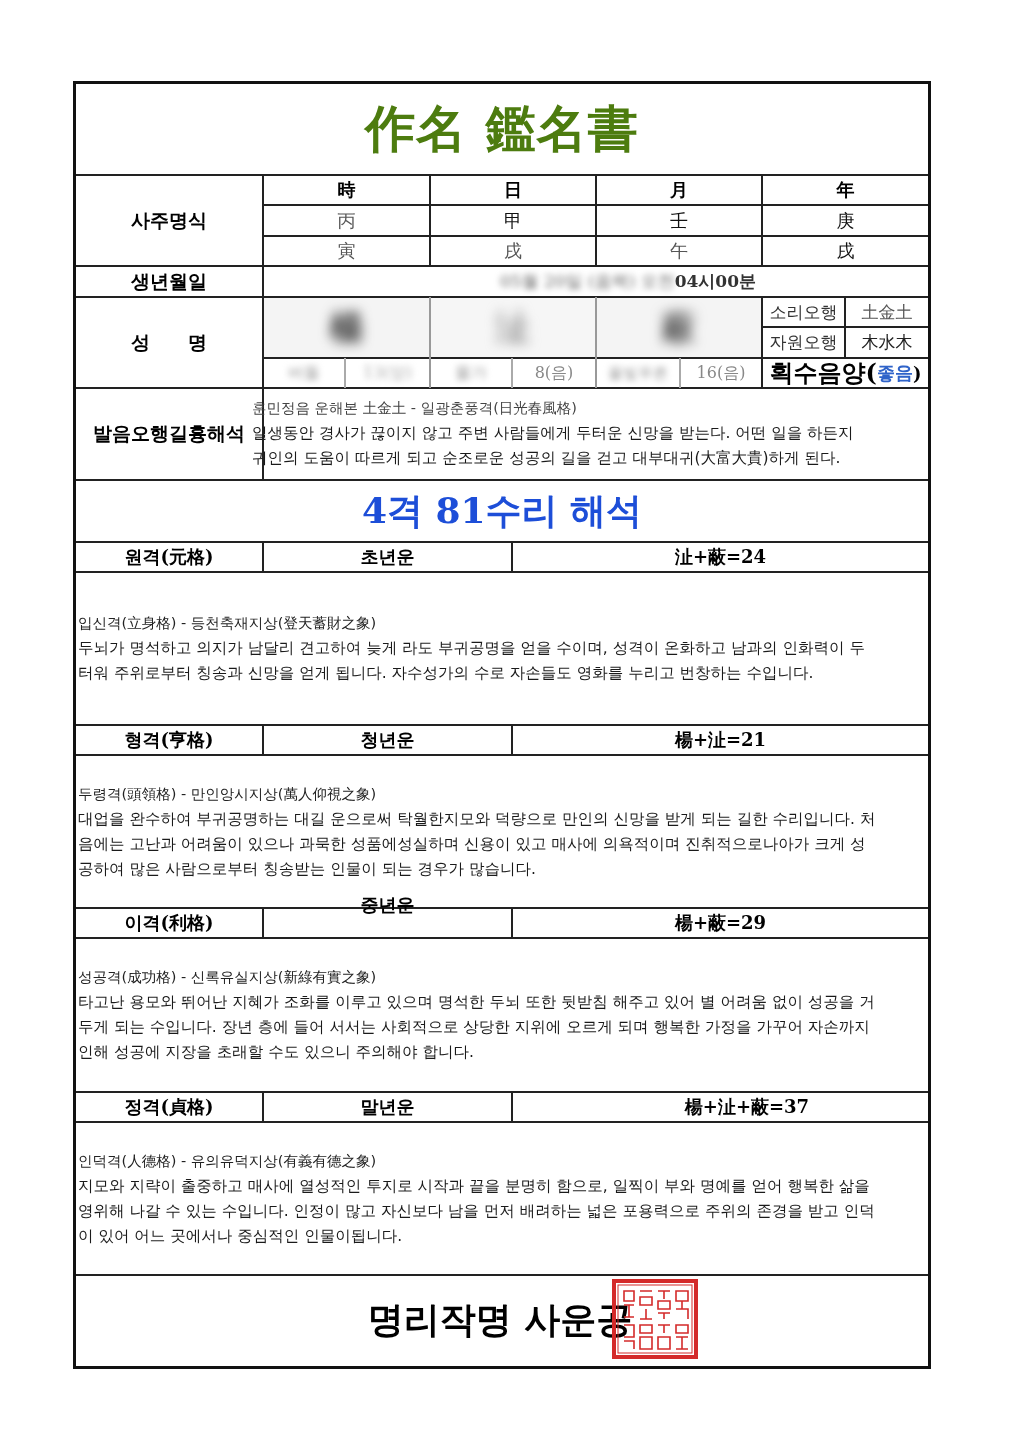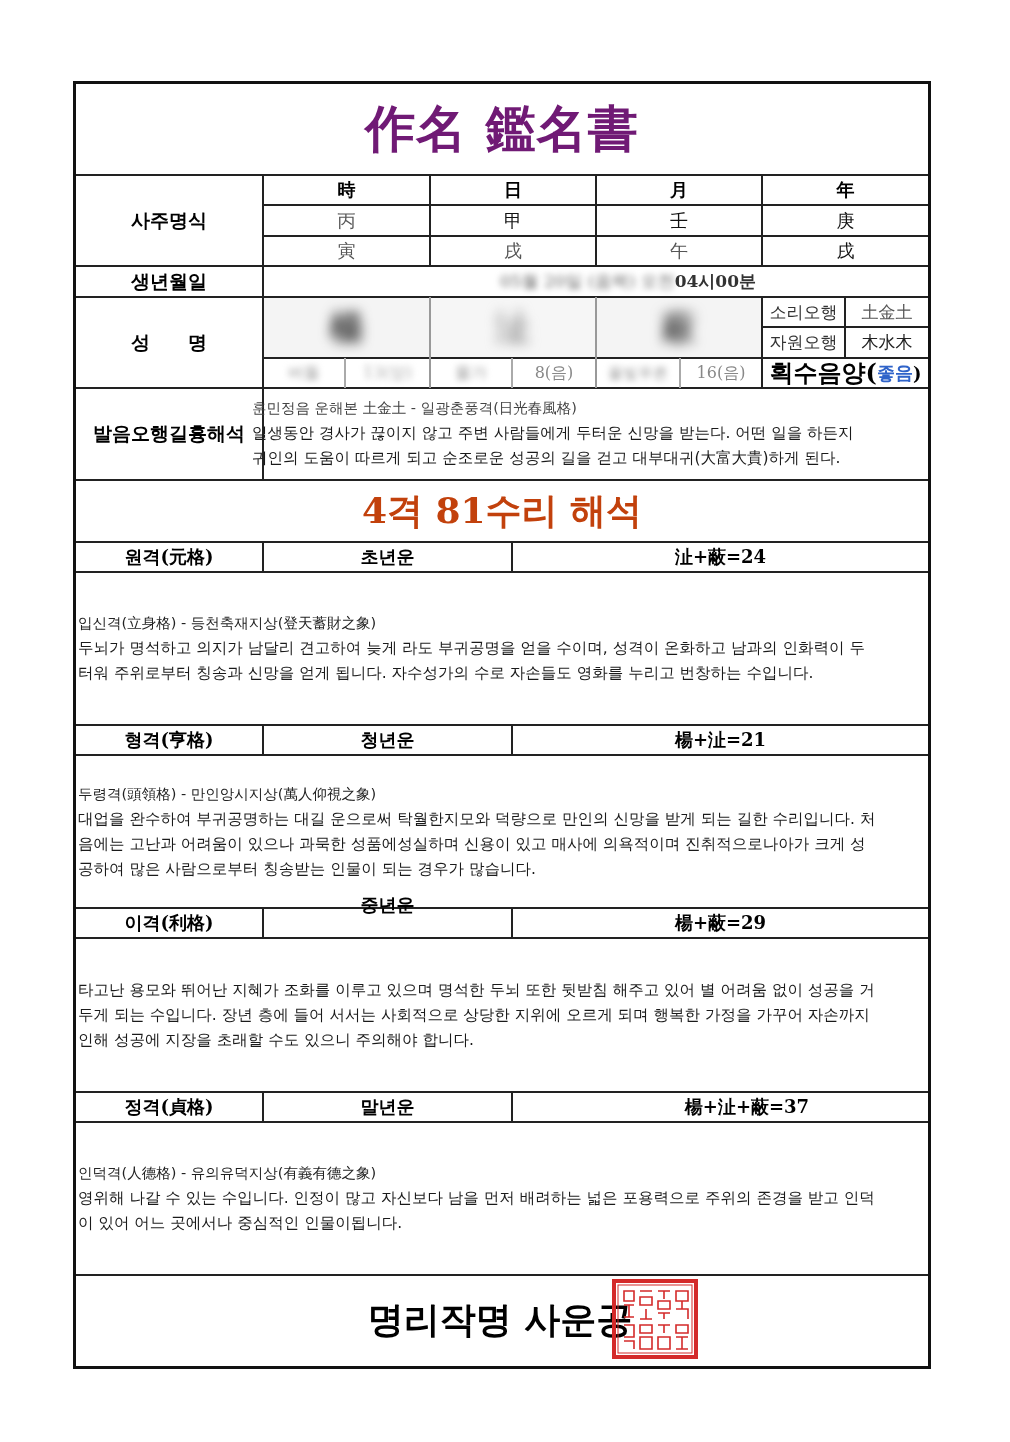--- a/index.html
+++ b/index.html
@@ -2,30 +2,30 @@
 <html><head>
   <meta charset="utf-8">
   <style>
     html, body { margin: 0; padding: 0; background: #ffffff; }
     body { width: 1010px; height: 1442px; position: relative; overflow: hidden; font-family: "DejaVu Sans", sans-serif; color: #1a1a1a; }
     .frame { position: absolute; left: 73px; top: 81px; width: 852px; height: 1282px; border: 3px solid #111; }
     .abs { position: absolute; box-sizing: border-box; }
     .hline { position: absolute; height: 2px; background: #222; }
     .vline { position: absolute; width: 2px; background: #222; }
     .cell { position: absolute; display: flex; align-items: center; justify-content: center; box-sizing: border-box; }
-    .title { font-family: "DejaVu Serif", serif; font-weight: 900; font-size: 50px; letter-spacing: 1px; color: #701a75; }
+    .title { font-family: "DejaVu Serif", serif; font-weight: 900; font-size: 50px; letter-spacing: 1px; color: #4d7c0f; }
     .label { font-family: "DejaVu Serif", serif; font-weight: 900; font-size: 19px; color: #000; }
     .pillar-head { font-family: "DejaVu Serif", serif; font-weight: 900; font-size: 18px; color: #000; }
     .pillar-val { font-family: "DejaVu Serif", serif; font-size: 18px; color: #555; }
     .pillar-val.dark { color: #111; }
     .blur { filter: blur(3px); }
     .blur-strong { filter: blur(6px); }
     .small-serif { font-family: "DejaVu Serif", serif; font-size: 17px; color: #333; }
     .note-sub { color: #444; }
-    .section-title { font-family: "DejaVu Serif", serif; font-weight: 900; font-size: 36px; color: #c2410c; }
+    .section-title { font-family: "DejaVu Serif", serif; font-weight: 900; font-size: 36px; color: #1d4ed8; }
     .gyeok-head { font-family: "DejaVu Serif", serif; font-weight: 900; font-size: 18px; color: #000; }
     .content { position: absolute; left: 78px; width: 846px; display: flex; flex-direction: column; justify-content: center; font-size: 15.5px; line-height: 25px; color: #1a1a1a; box-sizing: border-box; }
     .content .sub { font-size: 14.5px; color: #222; }
     .footer-text { font-weight: 900; font-size: 36px; color: #000; letter-spacing: 0px; }
     .good { color: #2f63c9; }
     .seal { position: absolute; left: 612px; top: 1279px; width: 86px; height: 80px; }
   </style>
 </head>
 <body>
 
@@ -166,30 +166,32 @@
   <div class="sub">두령격(頭領格) - 만인앙시지상(萬人仰視之象)</div>
   <div>대업을 완수하여 부귀공명하는 대길 운으로써 탁월한지모와 덕량으로 만인의 신망을 받게 되는 길한 수리입니다. 처</div>
   <div>음에는 고난과 어려움이 있으나 과묵한 성품에성실하며 신용이 있고 매사에 의욕적이며 진취적으로나아가 크게 성</div>
   <div>공하여 많은 사람으로부터 칭송받는 인물이 되는 경우가 많습니다.</div>
 </div>
 
 <div class="cell gyeok-head" style="left:76px; top:909px; width:186px; height:28px;">이격(利格)</div>
 <div class="cell gyeok-head" style="left:264px; top:883px; width:247px; height:44px;">중년운</div>
 <div class="cell gyeok-head" style="left:513px; top:909px; width:415px; height:28px;">楊+蔽=29</div>
 <div class="content" style="top:939px; height:152px;">
+  <div class="sub">성공격(成功格) - 신록유실지상(新綠有實之象)</div>
   <div>타고난 용모와 뛰어난 지혜가 조화를 이루고 있으며 명석한 두뇌 또한 뒷받침 해주고 있어 별 어려움 없이 성공을 거</div>
   <div>두게 되는 수입니다. 장년 층에 들어 서서는 사회적으로 상당한 지위에 오르게 되며 행복한 가정을 가꾸어 자손까지</div>
   <div>인해 성공에 지장을 초래할 수도 있으니 주의해야 합니다.</div>
 </div>
 
 <div class="cell gyeok-head" style="left:76px; top:1093px; width:186px; height:28px;">정격(貞格)</div>
 <div class="cell gyeok-head" style="left:264px; top:1093px; width:247px; height:28px;">말년운</div>
 <div class="cell gyeok-head" style="left:513px; top:1093px; width:468px; height:28px;">楊+沚+蔽=37</div>
 <div class="content" style="top:1123px; height:151px;">
   <div class="sub">인덕격(人德格) - 유의유덕지상(有義有德之象)</div>
+  <div>지모와 지략이 출중하고 매사에 열성적인 투지로 시작과 끝을 분명히 함으로, 일찍이 부와 명예를 얻어 행복한 삶을</div>
   <div>영위해 나갈 수 있는 수입니다. 인정이 많고 자신보다 남을 먼저 배려하는 넓은 포용력으로 주위의 존경을 받고 인덕</div>
   <div>이 있어 어느 곳에서나 중심적인 인물이됩니다.</div>
 </div>
 
 <div class="cell" style="left:76px; top:1276px; width:852px; height:88px;">
   <span class="footer-text" style="margin-left:-4px;">명리작명 사운공</span>
 </div>
 
 <div class="seal">
   <svg width="86" height="80" viewBox="0 0 86 80">

